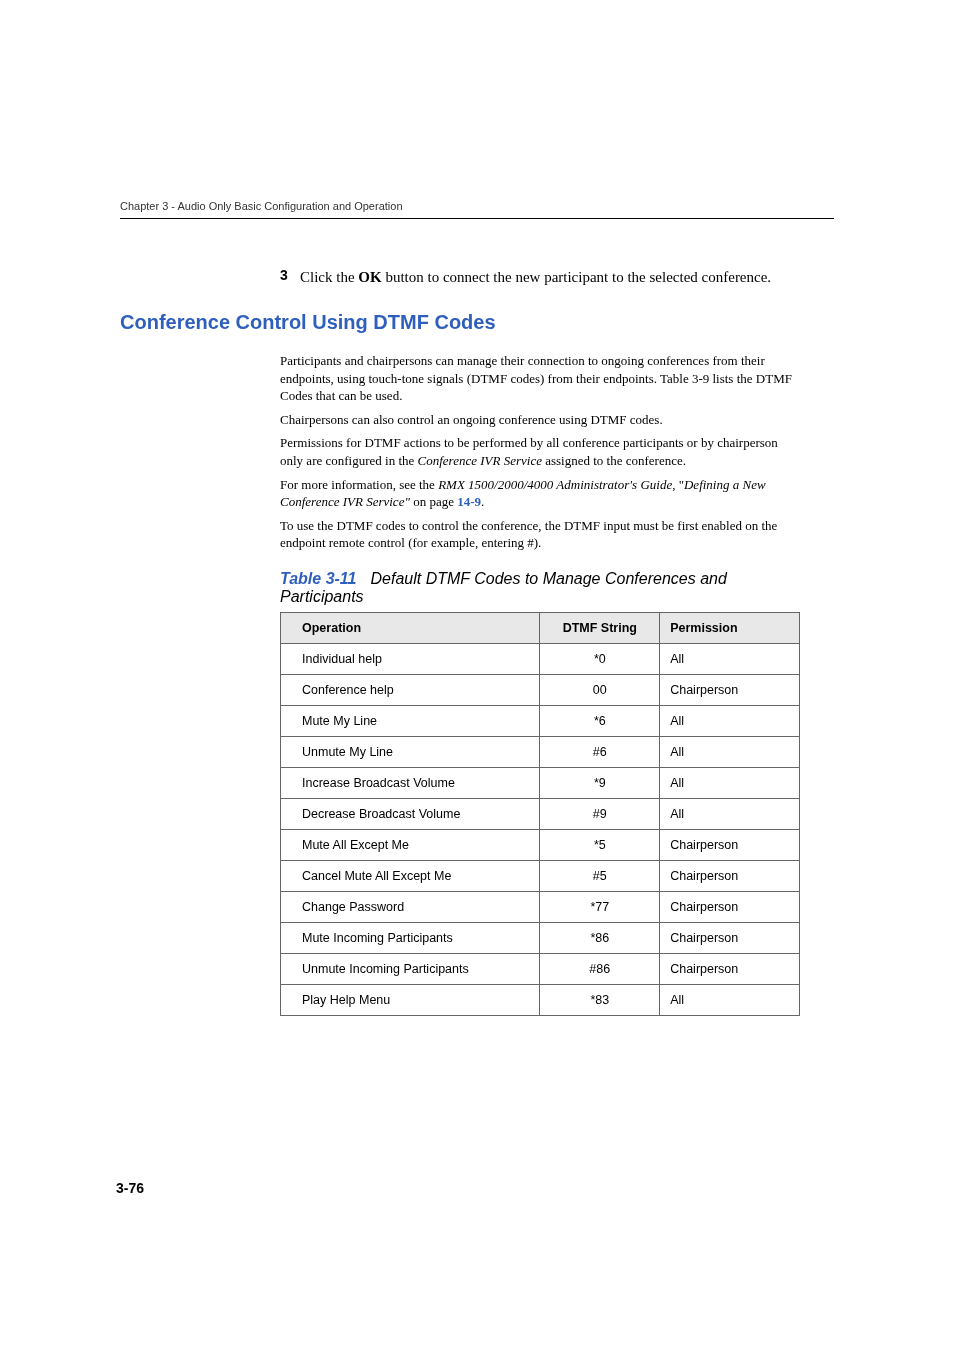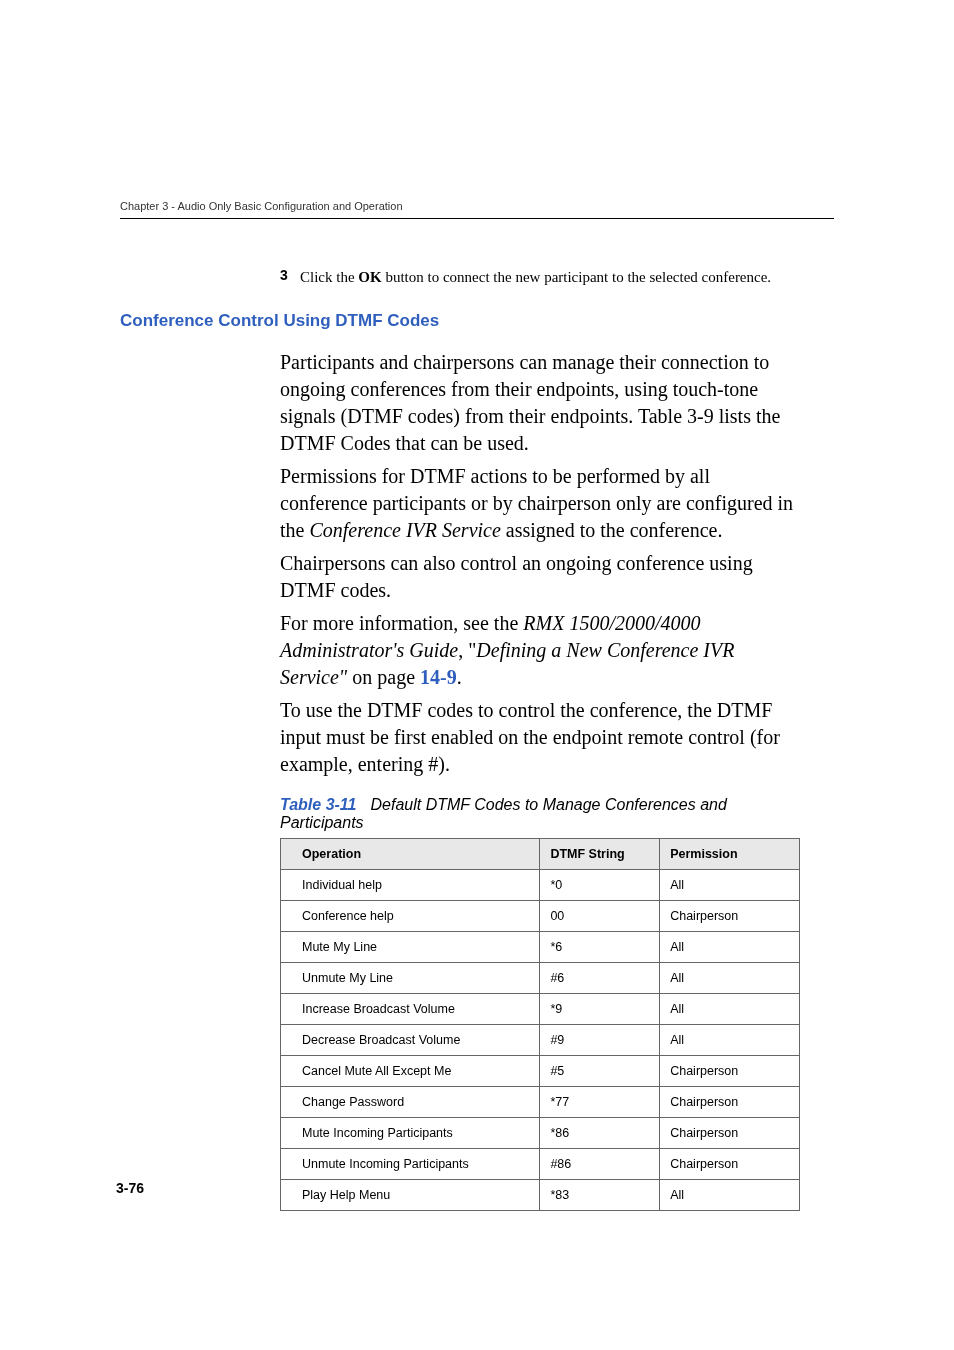--- a/index.html
+++ b/index.html
@@ -4,32 +4,32 @@
   <style>
     * { box-sizing: border-box; margin: 0; padding: 0; }
     html, body { width: 954px; height: 1350px; background: #ffffff; font-family: Arial, Helvetica, sans-serif; color: #000; }
     .page { padding: 200px 120px 0 120px; }
     .chapter-header { font-size: 11px; color: #333; font-family: Arial, sans-serif; margin-bottom: 6px; }
     .rule { border: none; border-top: 1.5px solid #000; margin-bottom: 48px; }
     .step-row { display: flex; margin-left: 160px; margin-bottom: 24px; }
     .step-num { font-weight: bold; color: #000; font-size: 14px; width: 20px; font-family: Arial, sans-serif; }
     .step-text { font-family: "Palatino Linotype", Palatino, "Book Antiqua", serif; font-size: 15px; line-height: 1.35; max-width: 500px; }
     .step-text .bold { font-weight: bold; }
-    .section-heading { color: #2f5fbd; font-family: Verdana, Arial, sans-serif; font-weight: bold; font-size: 17px; margin-bottom: 18px; }
+    .section-heading { color: #2f5fbd; font-family: Verdana, Arial, sans-serif; font-weight: bold; font-size: 20px; margin-bottom: 18px; }
     .body-block { margin-left: 160px; max-width: 520px; }
-    .para { font-family: "Palatino Linotype", Palatino, "Book Antiqua", serif; font-size: 20px; line-height: 1.35; margin-bottom: 6px; }
+    .para { font-family: "Palatino Linotype", Palatino, "Book Antiqua", serif; font-size: 13px; line-height: 1.35; margin-bottom: 6px; }
     .italic { font-style: italic; }
     .pageref { font-weight: bold; color: #2f5fbd; }
     .table-caption { font-family: Arial, sans-serif; font-size: 16px; font-style: italic; margin-top: 18px; margin-bottom: 6px; }
     .table-caption .tbl-label { font-weight: bold; color: #2f5fbd; font-style: italic; margin-right: 14px; }
     table.dtmf { border-collapse: collapse; width: 520px; font-family: Arial, sans-serif; font-size: 12.5px; }
     table.dtmf th { background: #e8e8e8; text-align: left; padding: 8px 10px; border: 1px solid #666; font-weight: bold; }
     table.dtmf td { padding: 8px 10px; border: 1px solid #666; }
     table.dtmf th:nth-child(1), table.dtmf td:nth-child(1) { width: 260px; padding-left: 21px; }
-    table.dtmf th:nth-child(2), table.dtmf td:nth-child(2) { width: 120px; }
+    table.dtmf th:nth-child(2), table.dtmf td:nth-child(2) { width: 120px; text-align: center; }
     table.dtmf th:nth-child(3), table.dtmf td:nth-child(3) { width: 140px; }
     .page-num { position: absolute; left: 116px; top: 1180px; font-family: Arial, sans-serif; font-weight: bold; font-size: 14px; }
     .page-wrap { position: relative; width: 954px; height: 1350px; }
   </style>
 </head>
 <body>
 <div class="page-wrap">
 <div class="page">
 
   <div class="chapter-header">Chapter 3 - Audio Only Basic Configuration and Operation</div>
@@ -39,24 +39,24 @@
     <div class="step-num">3</div>
     <div class="step-text">
       <span>Click the </span><span class="bold">OK</span><span> button to connect the new participant to the selected conference.</span>
     </div>
   </div>
 
   <div class="section-heading">Conference Control Using DTMF Codes</div>
 
   <div class="body-block">
     <p class="para">Participants and chairpersons can manage their connection to ongoing conferences from their endpoints, using touch-tone signals (DTMF codes) from their endpoints. Table 3-9 lists the DTMF Codes that can be used.</p>
+    <p class="para">Chairpersons can also control an ongoing conference using DTMF codes.</p>
     <p class="para">
       <span>Permissions for DTMF actions to be performed by all conference participants or by chairperson only are configured in the </span><span class="italic">Conference IVR Service</span><span> assigned to the conference.</span>
     </p>
-    <p class="para">Chairpersons can also control an ongoing conference using DTMF codes.</p>
     <p class="para">
       <span>For more information, see the </span><span class="italic">RMX 1500/2000/4000 Administrator's Guide</span><span>, "</span><span class="italic">Defining a New Conference IVR Service"</span><span> on page </span><span class="pageref">14-9</span><span>.</span>
     </p>
     <p class="para">To use the DTMF codes to control the conference, the DTMF input must be first enabled on the endpoint remote control (for example, entering #).</p>
 
     <div class="table-caption">
       <span class="tbl-label">Table 3-11</span><span>Default DTMF Codes to Manage Conferences and Participants</span>
     </div>
 
     <table class="dtmf">
@@ -92,20 +92,25 @@
               <td>Increase Broadcast Volume</td>
               <td>*9</td>
               <td>All</td>
             </tr>
         <tr>
               <td>Decrease Broadcast Volume</td>
               <td>#9</td>
               <td>All</td>
             </tr>
         <tr>
+              <td>Mute All Except Me</td>
+              <td>*5</td>
+              <td>Chairperson</td>
+            </tr>
+        <tr>
               <td>Cancel Mute All Except Me</td>
               <td>#5</td>
               <td>Chairperson</td>
             </tr>
         <tr>
               <td>Change Password</td>
               <td>*77</td>
               <td>Chairperson</td>
             </tr>
         <tr>

